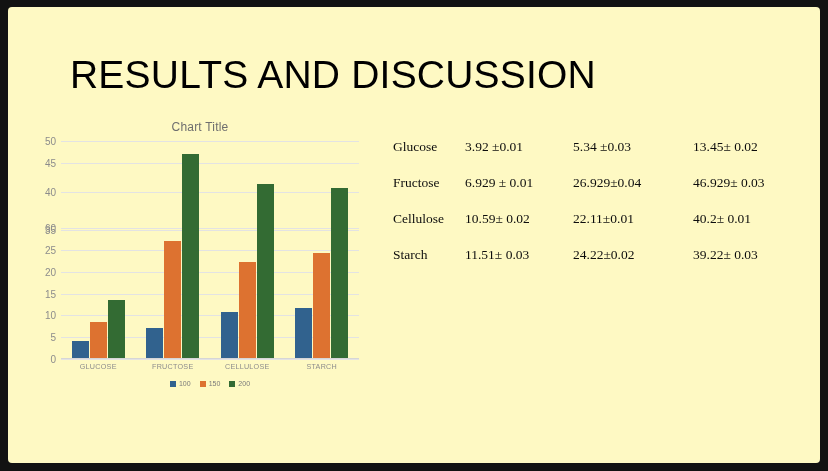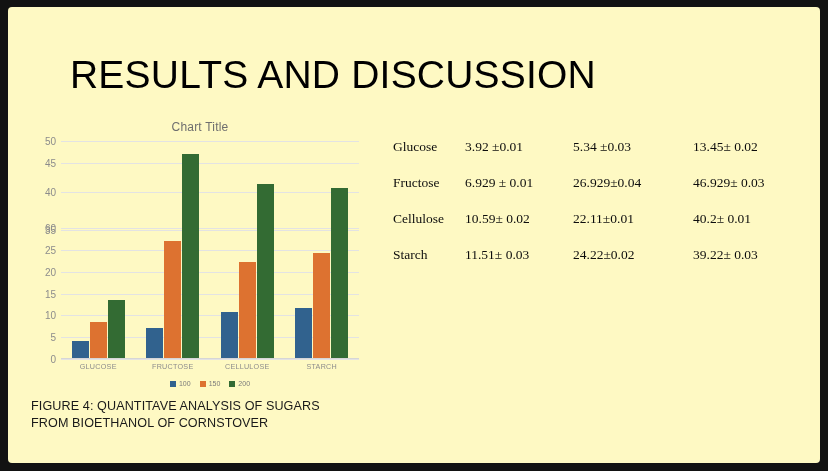--- a/index.html
+++ b/index.html
@@ -267,21 +267,20 @@
           <span class="legend-swatch" style="background: rgb(221, 114, 48);"></span>
           <span class="legend-label">150</span>
         </div>
         <div class="legend-item">
           <span class="legend-swatch" style="background: rgb(51, 107, 51);"></span>
           <span class="legend-label">200</span>
         </div>
       </div>
   </div>
 
-  <div id="figure-caption">FIGURE 4: QUANTITAVE ANALYSIS OF SUGARS FROM BIOETHANOL OF CORNSTOVER</div>
 
   <table id="data-table">
     <tbody>
     <tr>
           <td class="col-name">Glucose</td>
           <td class="col-v1">3.92 ±0.01</td>
           <td class="col-v2">5.34 ±0.03</td>
           <td class="col-v3">13.45± 0.02</td>
         </tr>
         <tr>

